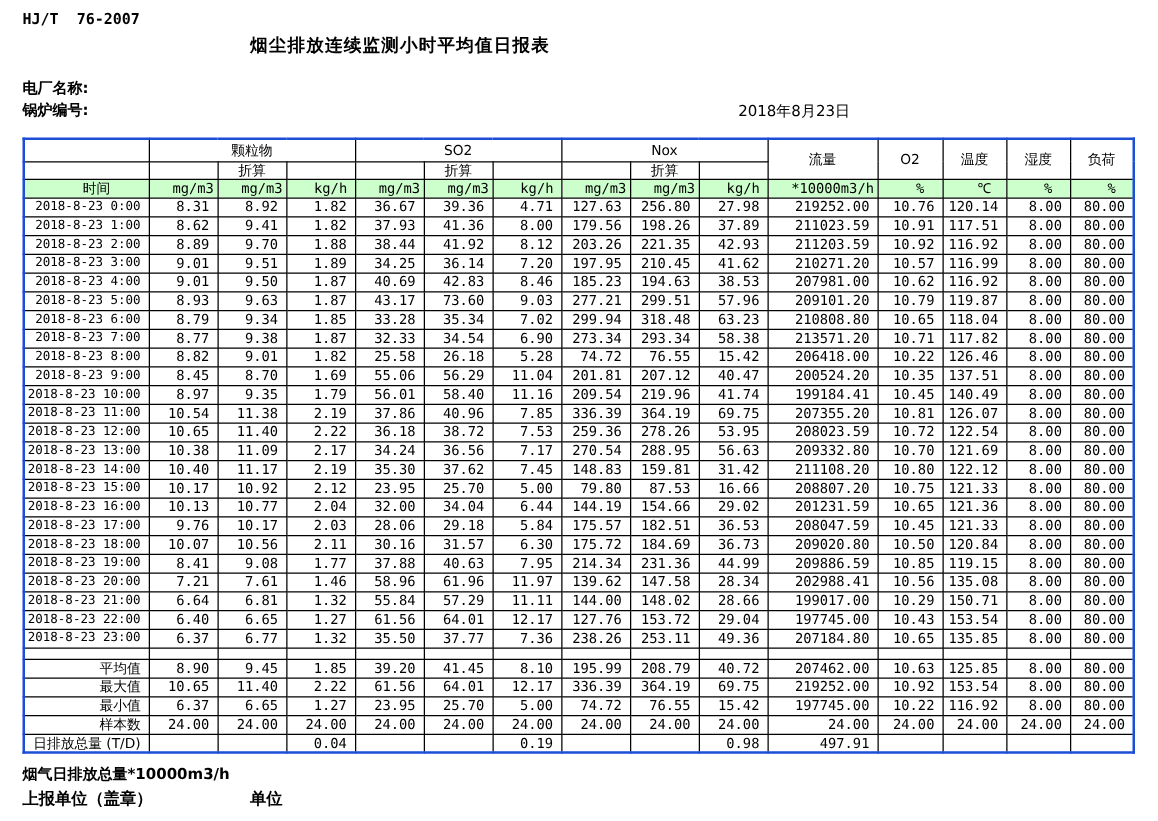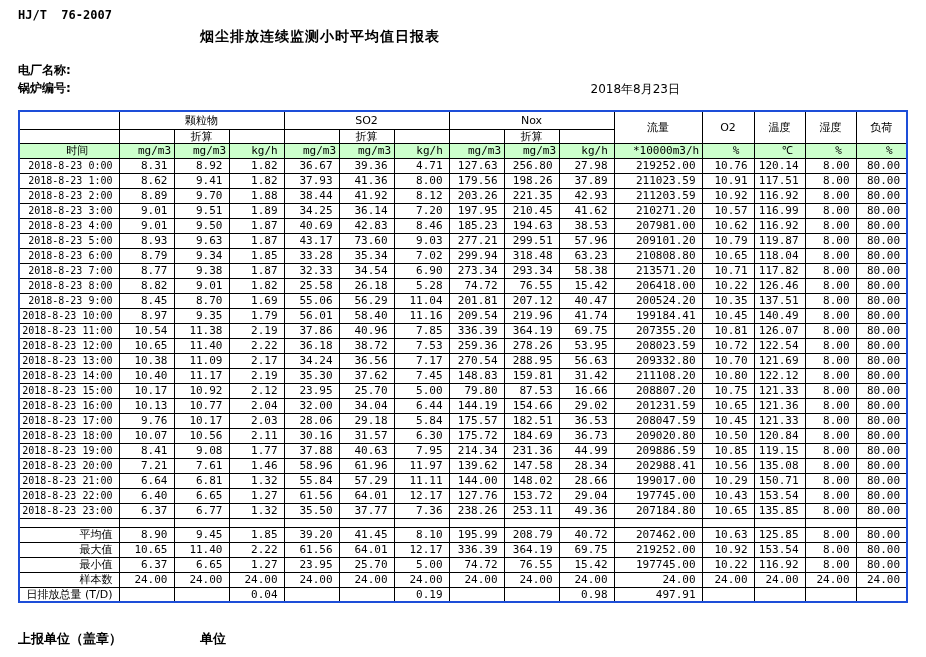--- a/index.html
+++ b/index.html
@@ -638,16 +638,17 @@
           <td class="c8">0.98</td>
           <td class="c9">497.91</td>
           <td class="c10"></td>
           <td class="c11"></td>
           <td class="c12"></td>
           <td class="c13"></td>
         </tr>
       </tbody>
   </table>
 
+  <div class="foot-1">烟气日排放总量*10000m3/h</div>
   <div class="foot-2">上报单位（盖章）</div>
   <div class="foot-3">单位</div>
 
 </div>
 
 </body></html>

